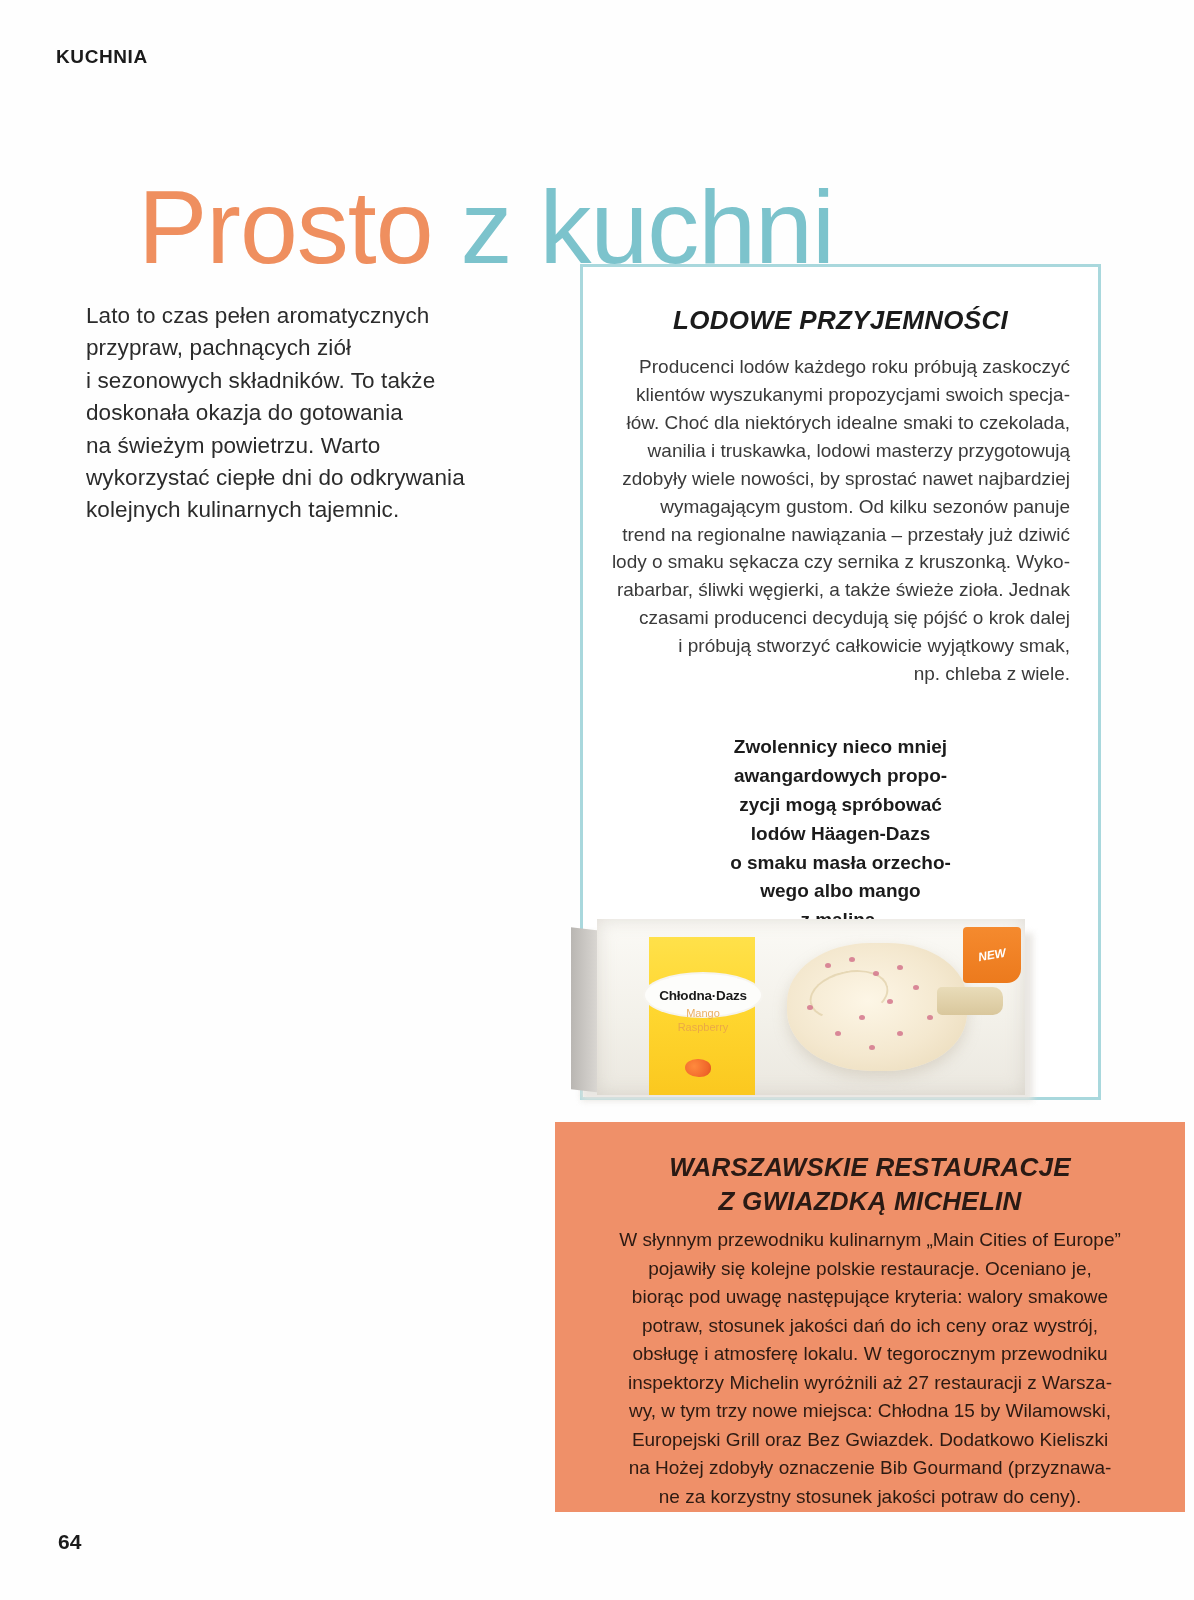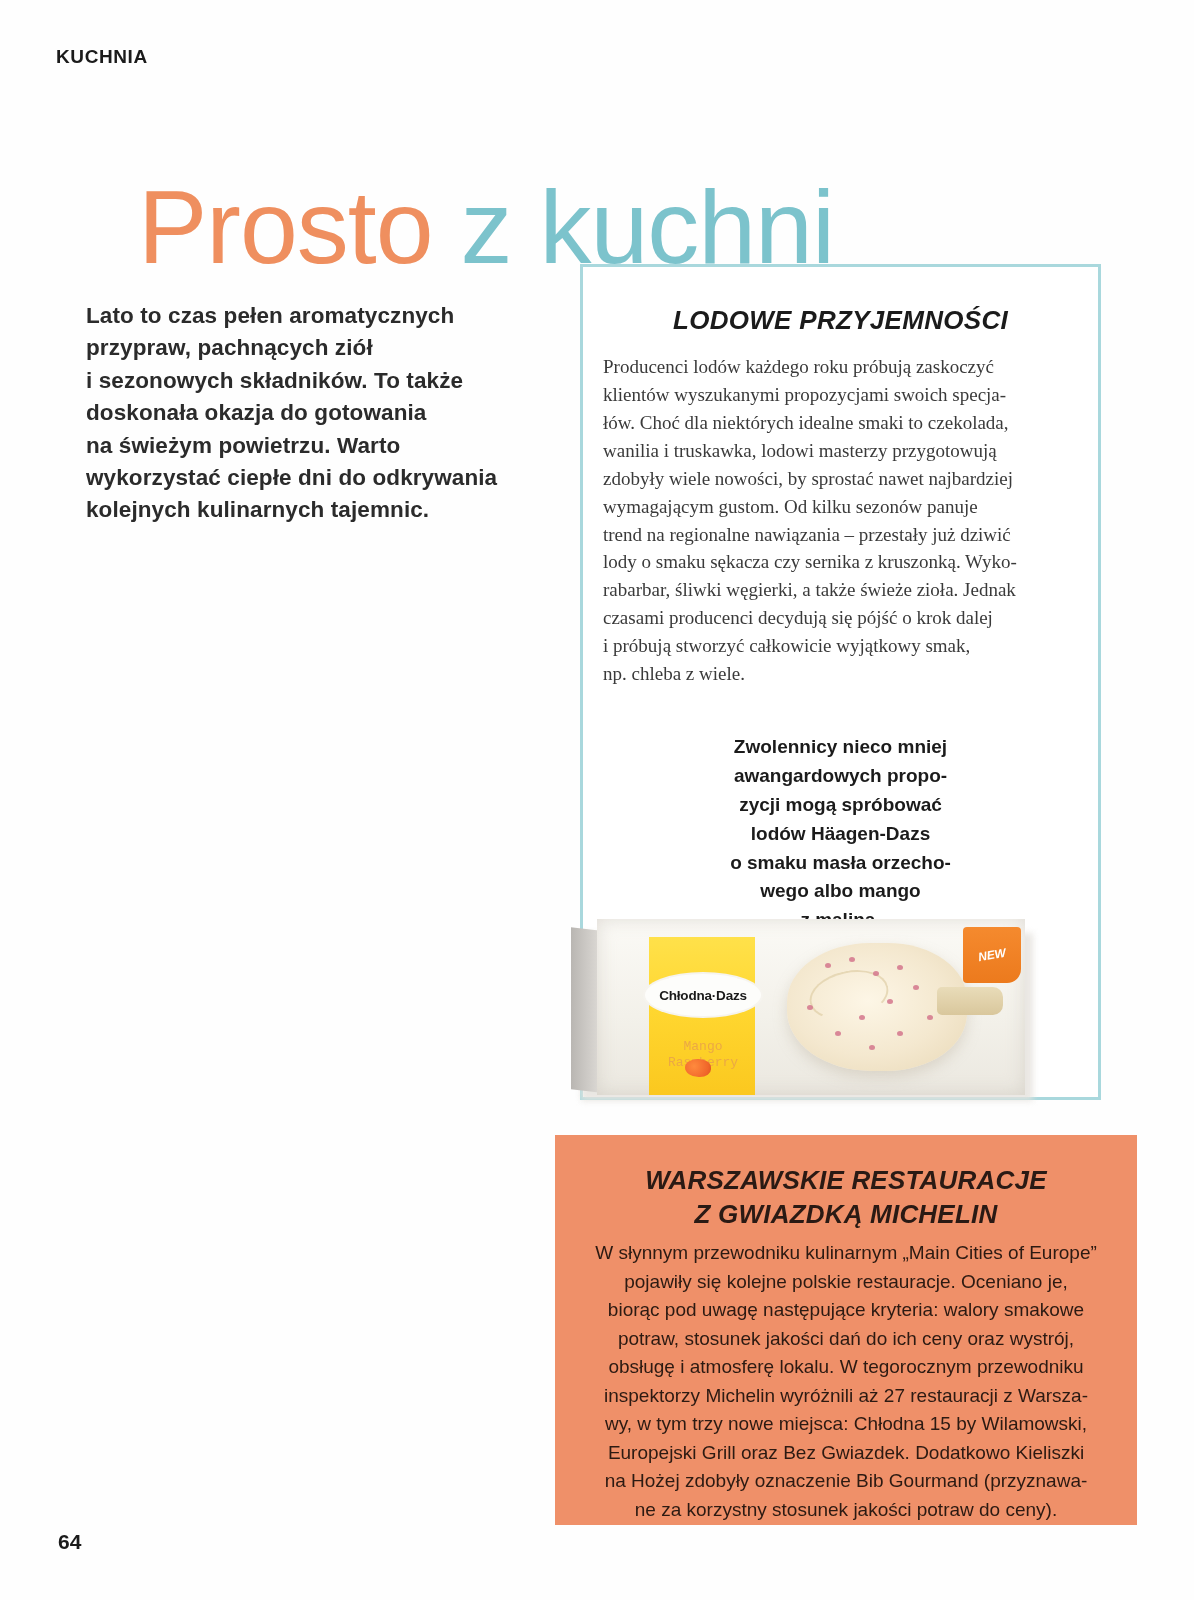--- a/index.html
+++ b/index.html
@@ -57,21 +57,20 @@
   
   .intro {
     position: absolute;
     left: 86px;
     top: 300px;
     width: 450px;
     font-size: 22.5px;
     line-height: 1.44;
     color: #2b2b2b;
     letter-spacing: 0.1px;
-    font-weight: bold;
   }
   .intro .ln { display: block; }
 
   
   .box-teal {
     position: absolute;
     left: 580px;
     top: 264px;
     width: 521px;
     height: 836px;
@@ -91,25 +90,24 @@
     font-style: italic;
     letter-spacing: 0.3px;
     color: #1b1b1b;
   }
 
   .box-teal-body {
     position: absolute;
     left: 20px;
     right: 28px;
     top: 86px;
-    text-align: left;
+    text-align: right;
     font-size: 19px;
     line-height: 1.47;
     color: #3a3a3a;
-    font-family: Liberation Serif, serif;
   }
   .box-teal-body .ln { display: block; }
 
   .pull-quote {
     position: absolute;
     left: 0;
     right: 0;
     top: 466px;
     text-align: center;
     font-size: 19px;
@@ -179,28 +177,27 @@
   .pp-logo-text {
     font-size: 13.5px;
     font-weight: bold;
     letter-spacing: -0.2px;
     color: #1a1a1a;
     white-space: nowrap;
   }
   .pp-flavor {
     position: absolute;
     left: 58px;
-    top: 120px;
+    top: 88px;
     width: 96px;
     text-align: center;
-    font-size: 13px;
+    font-size: 11px;
     line-height: 1.25;
     color: #e8a24a;
     opacity: 0.85;
-    font-family: Liberation Mono, monospace;
   }
   .pp-fruit {
     position: absolute;
     left: 88px;
     top: 140px;
     width: 26px;
     height: 18px;
     background: radial-gradient(circle at 35% 40%, #ff8a3d 0%, #f0662a 70%, #d9511f 100%);
     border-radius: 50% 50% 45% 55%;
   }
@@ -261,24 +258,23 @@
     font-style: italic;
     color: #fff;
     transform: rotate(-10deg);
   }
 
   
   .box-orange {
     position: absolute;
     left: 555px;
     top: 1122px;
-    width: 582px;
+    width: 630px;
     height: 390px;
     background: #ef9069;
-    margin-top: 13px;
   }
   .box-orange-heading {
     position: absolute;
     left: 24px;
     right: 24px;
     top: 28px;
     text-align: center;
     font-size: 26px;
     font-weight: bold;
     font-style: italic;

